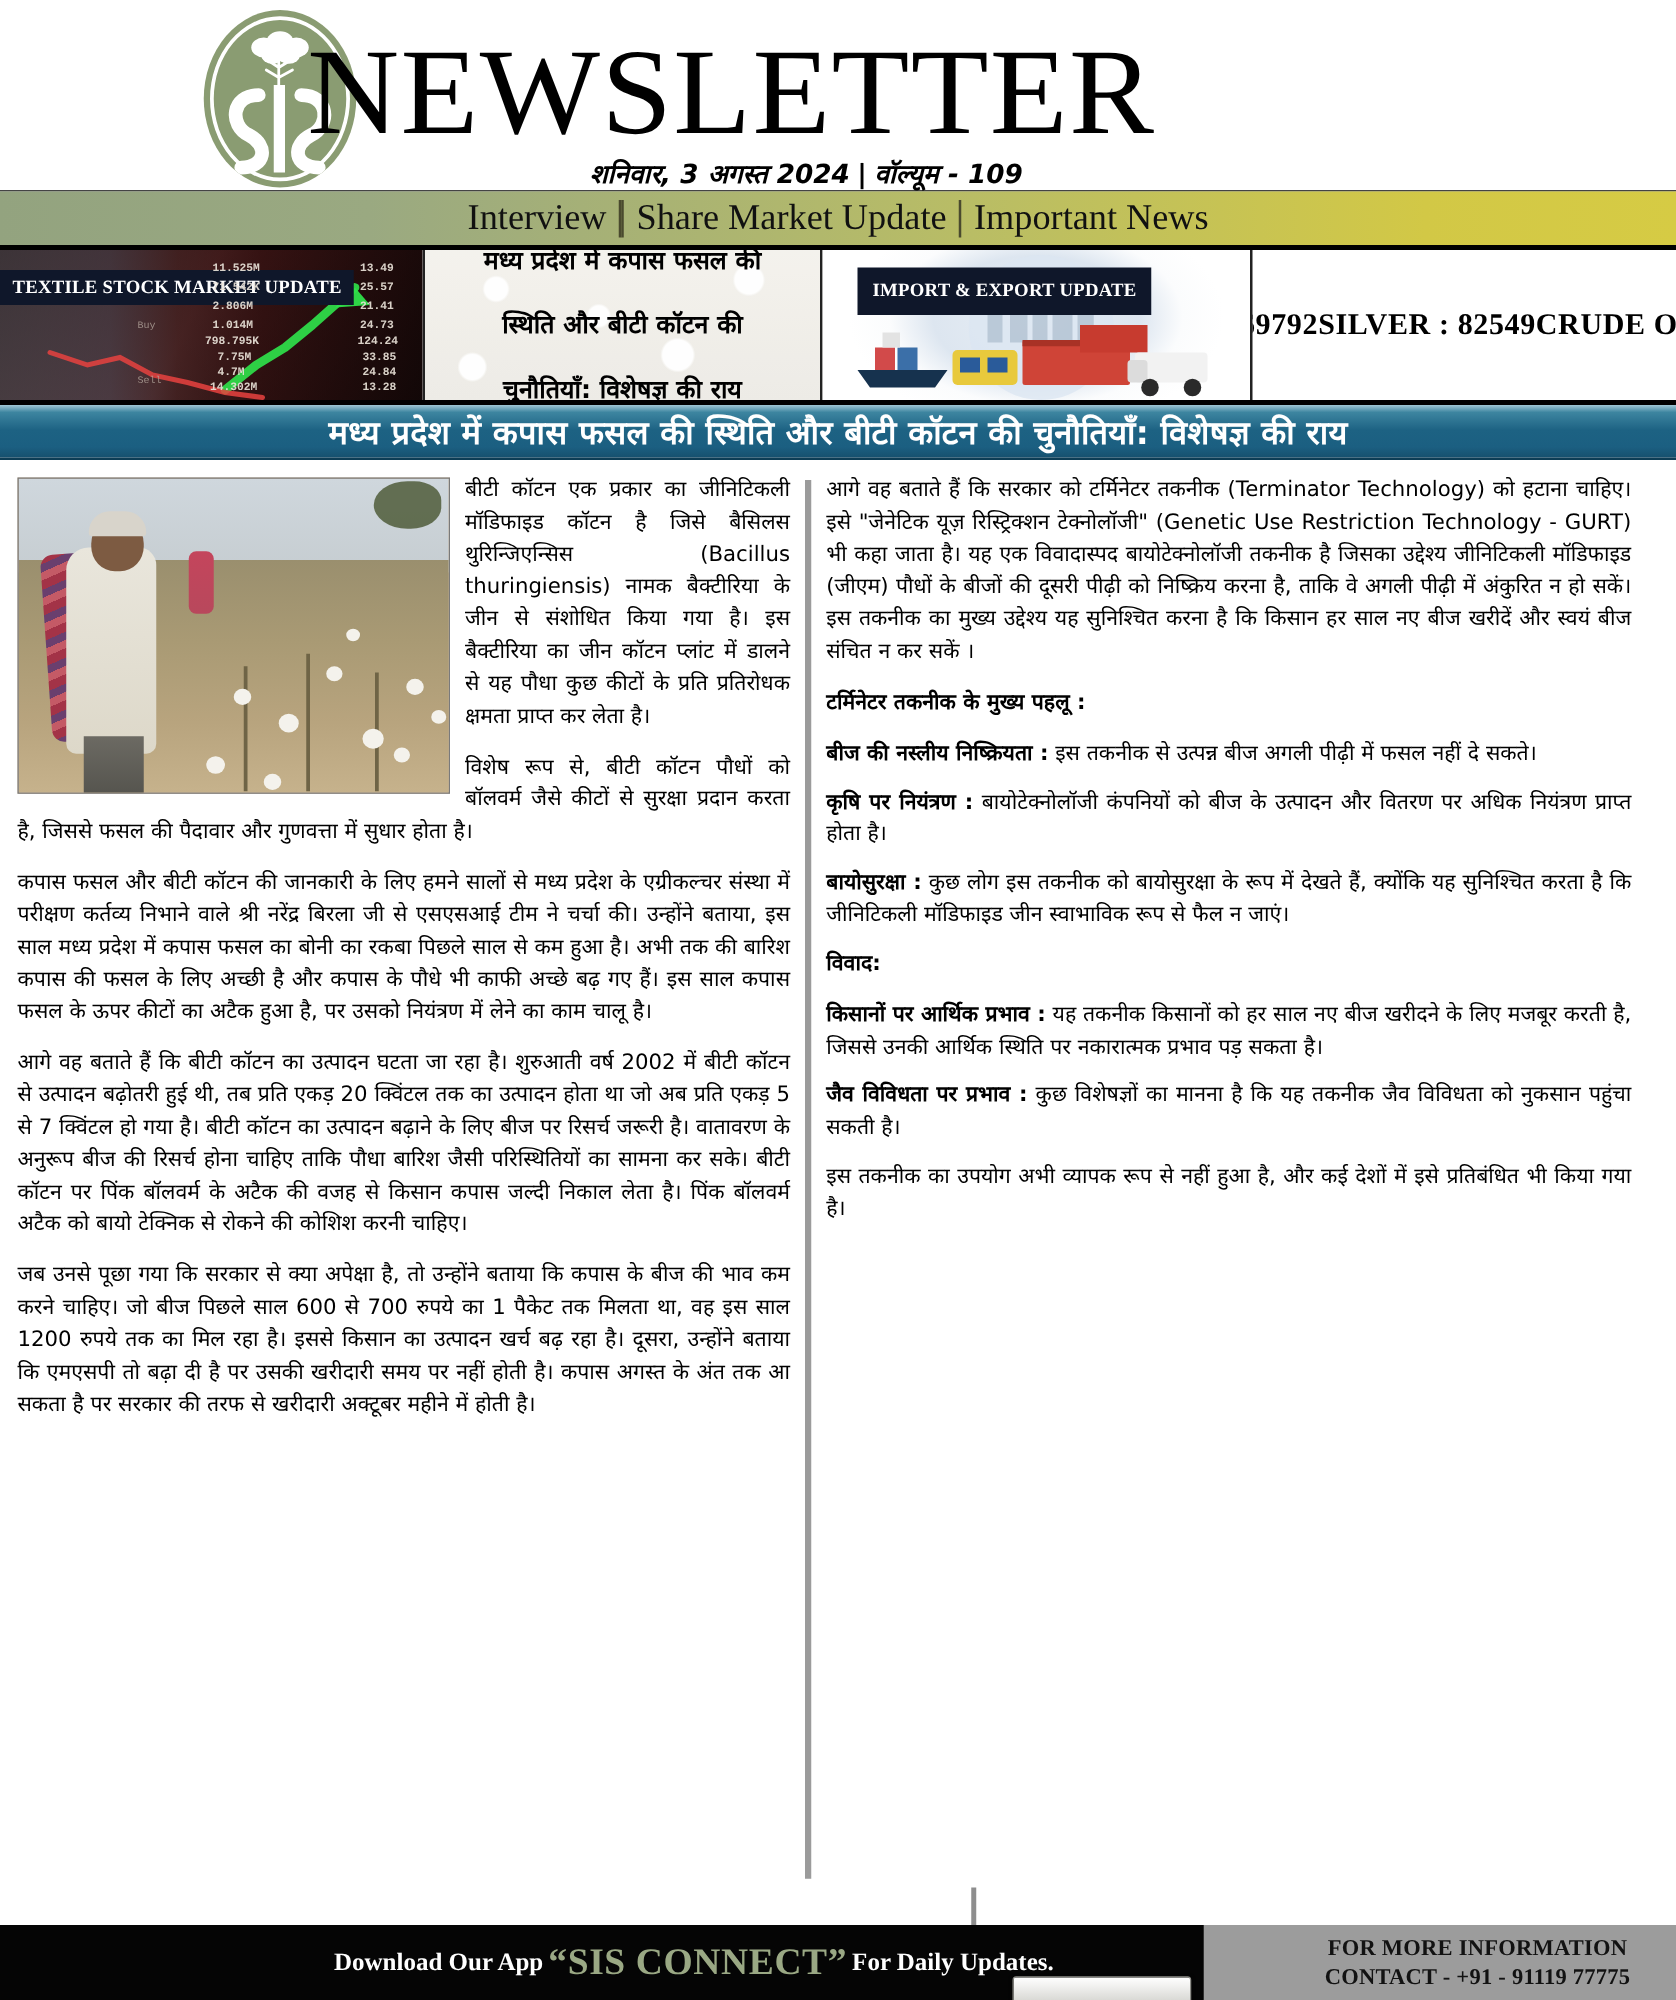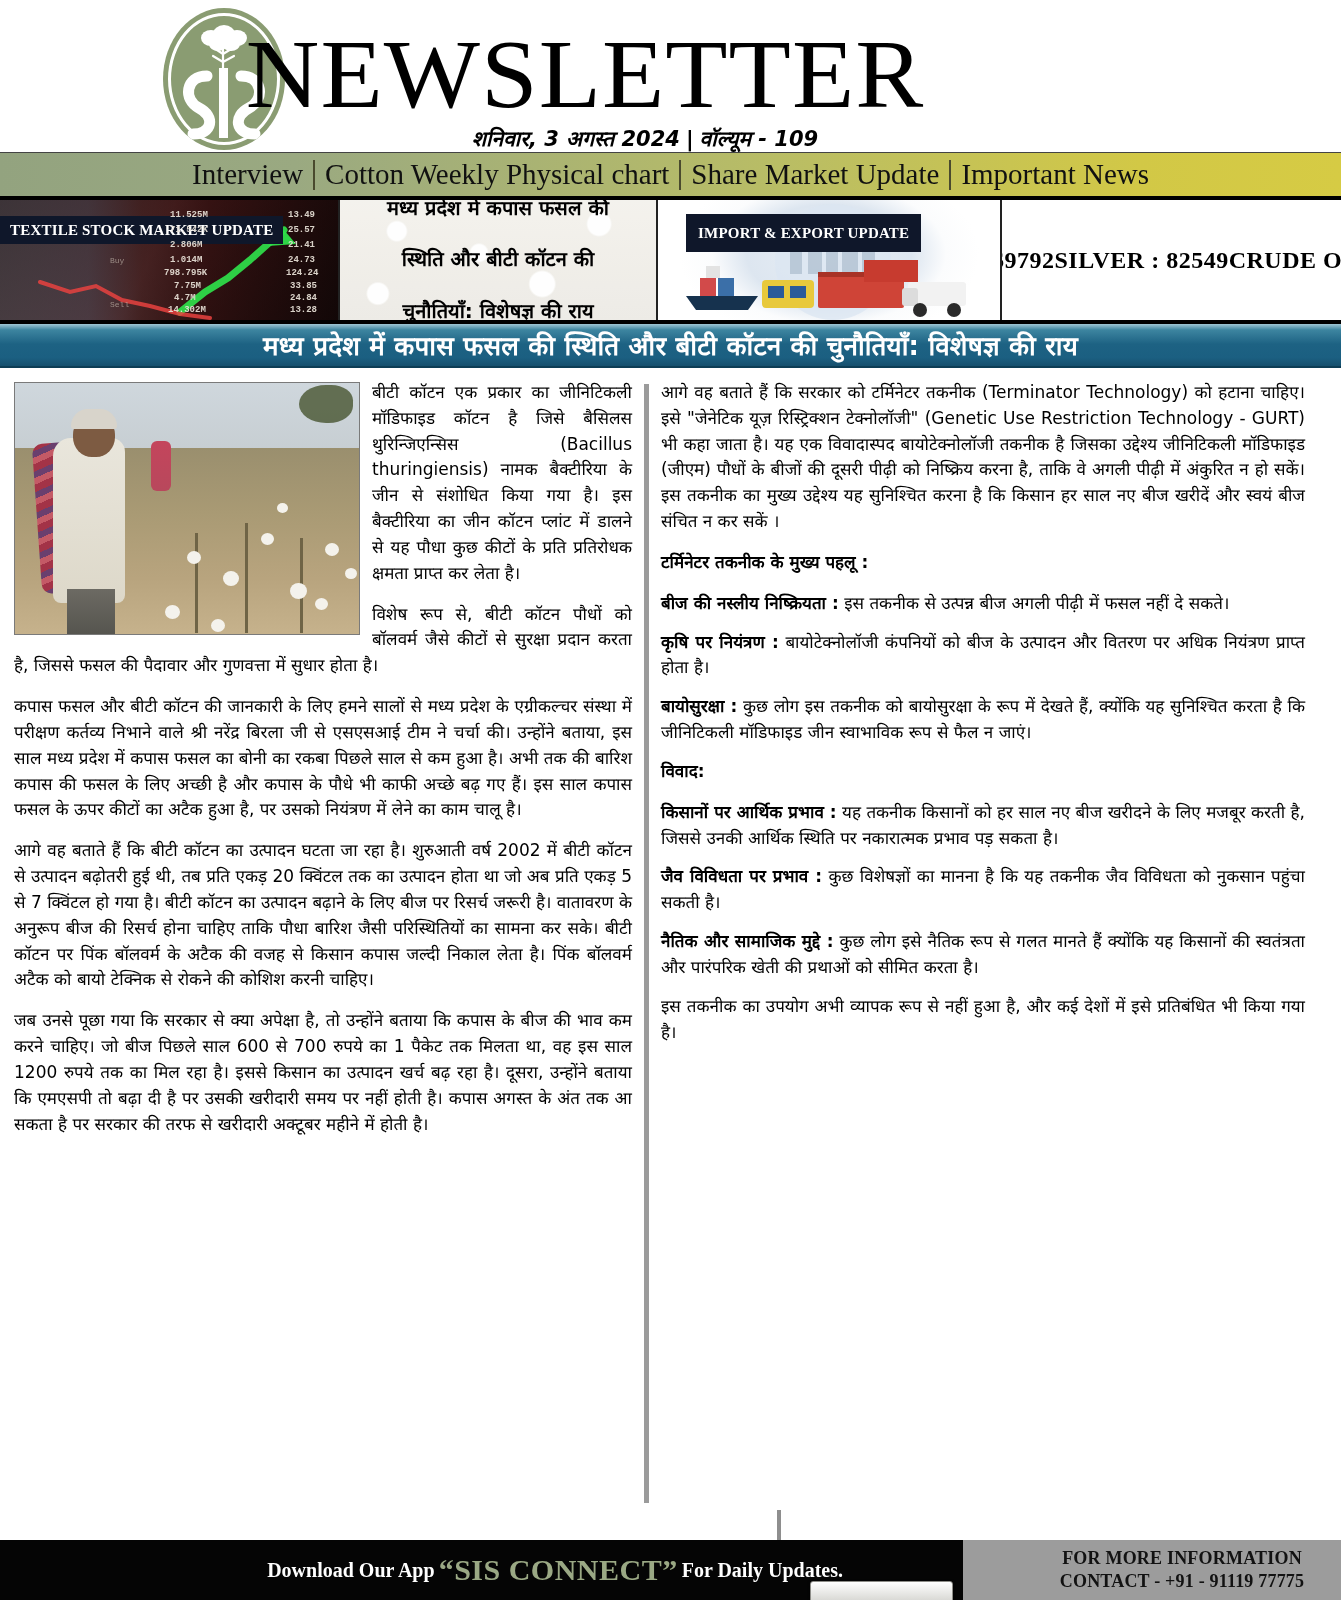--- a/index.html
+++ b/index.html
@@ -351,21 +351,20 @@
       <div class="nl-title">NEWSLETTER</div>
       <div class="nl-date">
         <span>शनिवार,  3 अगस्त 2024</span><span class="sep">|</span><span>वॉल्यूम - 109</span>
       </div>
     </div>
   </div>
 
   <div class="navbar">
     <div class="nav-item">Interview</div>
     <div class="nav-div"></div>
-    <div class="nav-item">Cotton Weekly Physical chart</div>
     <div class="nav-div"></div>
     <div class="nav-item">Share Market  Update</div>
     <div class="nav-div"></div>
     <div class="nav-item">Important News</div>
   </div>
 
   <div class="topstrip">
 
     <div class="ts-cell ts-stock">
       <div class="stock-bg"></div>
@@ -490,21 +489,20 @@
 
     <div class="col col-right">
       <p>आगे वह बताते हैं कि सरकार को टर्मिनेटर तकनीक (Terminator Technology) को हटाना चाहिए। इसे "जेनेटिक यूज़ रिस्ट्रिक्शन टेक्नोलॉजी" (Genetic Use Restriction Technology - GURT) भी कहा जाता है। यह एक विवादास्पद बायोटेक्नोलॉजी तकनीक है जिसका उद्देश्य जीनिटिकली मॉडिफाइड (जीएम) पौधों के बीजों की दूसरी पीढ़ी को निष्क्रिय करना है, ताकि वे अगली पीढ़ी में अंकुरित न हो सकें। इस तकनीक का मुख्य उद्देश्य यह सुनिश्चित करना है कि किसान हर साल नए बीज खरीदें और स्वयं बीज संचित न कर सकें ।</p>
       <p><b>टर्मिनेटर तकनीक के मुख्य पहलू :</b></p>
       <p class="tight"><b>बीज की नस्लीय निष्क्रियता :</b><span> इस तकनीक से उत्पन्न बीज अगली पीढ़ी में फसल नहीं दे सकते।</span></p>
       <p class="tight"><b>कृषि पर नियंत्रण :</b><span> बायोटेक्नोलॉजी कंपनियों को बीज के उत्पादन और वितरण पर अधिक नियंत्रण प्राप्त होता है।</span></p>
       <p class="tight"><b>बायोसुरक्षा :</b><span> कुछ लोग इस तकनीक को बायोसुरक्षा के रूप में देखते हैं, क्योंकि यह सुनिश्चित करता है कि जीनिटिकली मॉडिफाइड जीन स्वाभाविक रूप से फैल न जाएं।</span></p>
       <p><b>विवाद:</b></p>
       <p class="tight"><b>किसानों पर आर्थिक प्रभाव :</b><span> यह तकनीक किसानों को हर साल नए बीज खरीदने के लिए मजबूर करती है, जिससे उनकी आर्थिक स्थिति पर नकारात्मक प्रभाव पड़ सकता है।</span></p>
       <p class="tight"><b>जैव विविधता पर प्रभाव :</b><span> कुछ विशेषज्ञों का मानना है कि यह तकनीक जैव विविधता को नुकसान पहुंचा सकती है।</span></p>
-      <p class="tight"><b>नैतिक और सामाजिक मुद्दे :</b><span> कुछ लोग इसे नैतिक रूप से गलत मानते हैं क्योंकि यह किसानों की स्वतंत्रता और पारंपरिक खेती की प्रथाओं को सीमित करता है।</span></p>
       <p>इस तकनीक का उपयोग अभी व्यापक रूप से नहीं हुआ है, और कई देशों में इसे प्रतिबंधित भी किया गया है।</p>
     </div>
   </div>
 
   <div class="footer-divider"></div>
   <div class="footer">
     <div class="f-black">
       <span class="f-app">Download Our App</span>
       <span class="f-brand">“SIS CONNECT”</span>
       <span class="f-app">For Daily Updates.</span>

